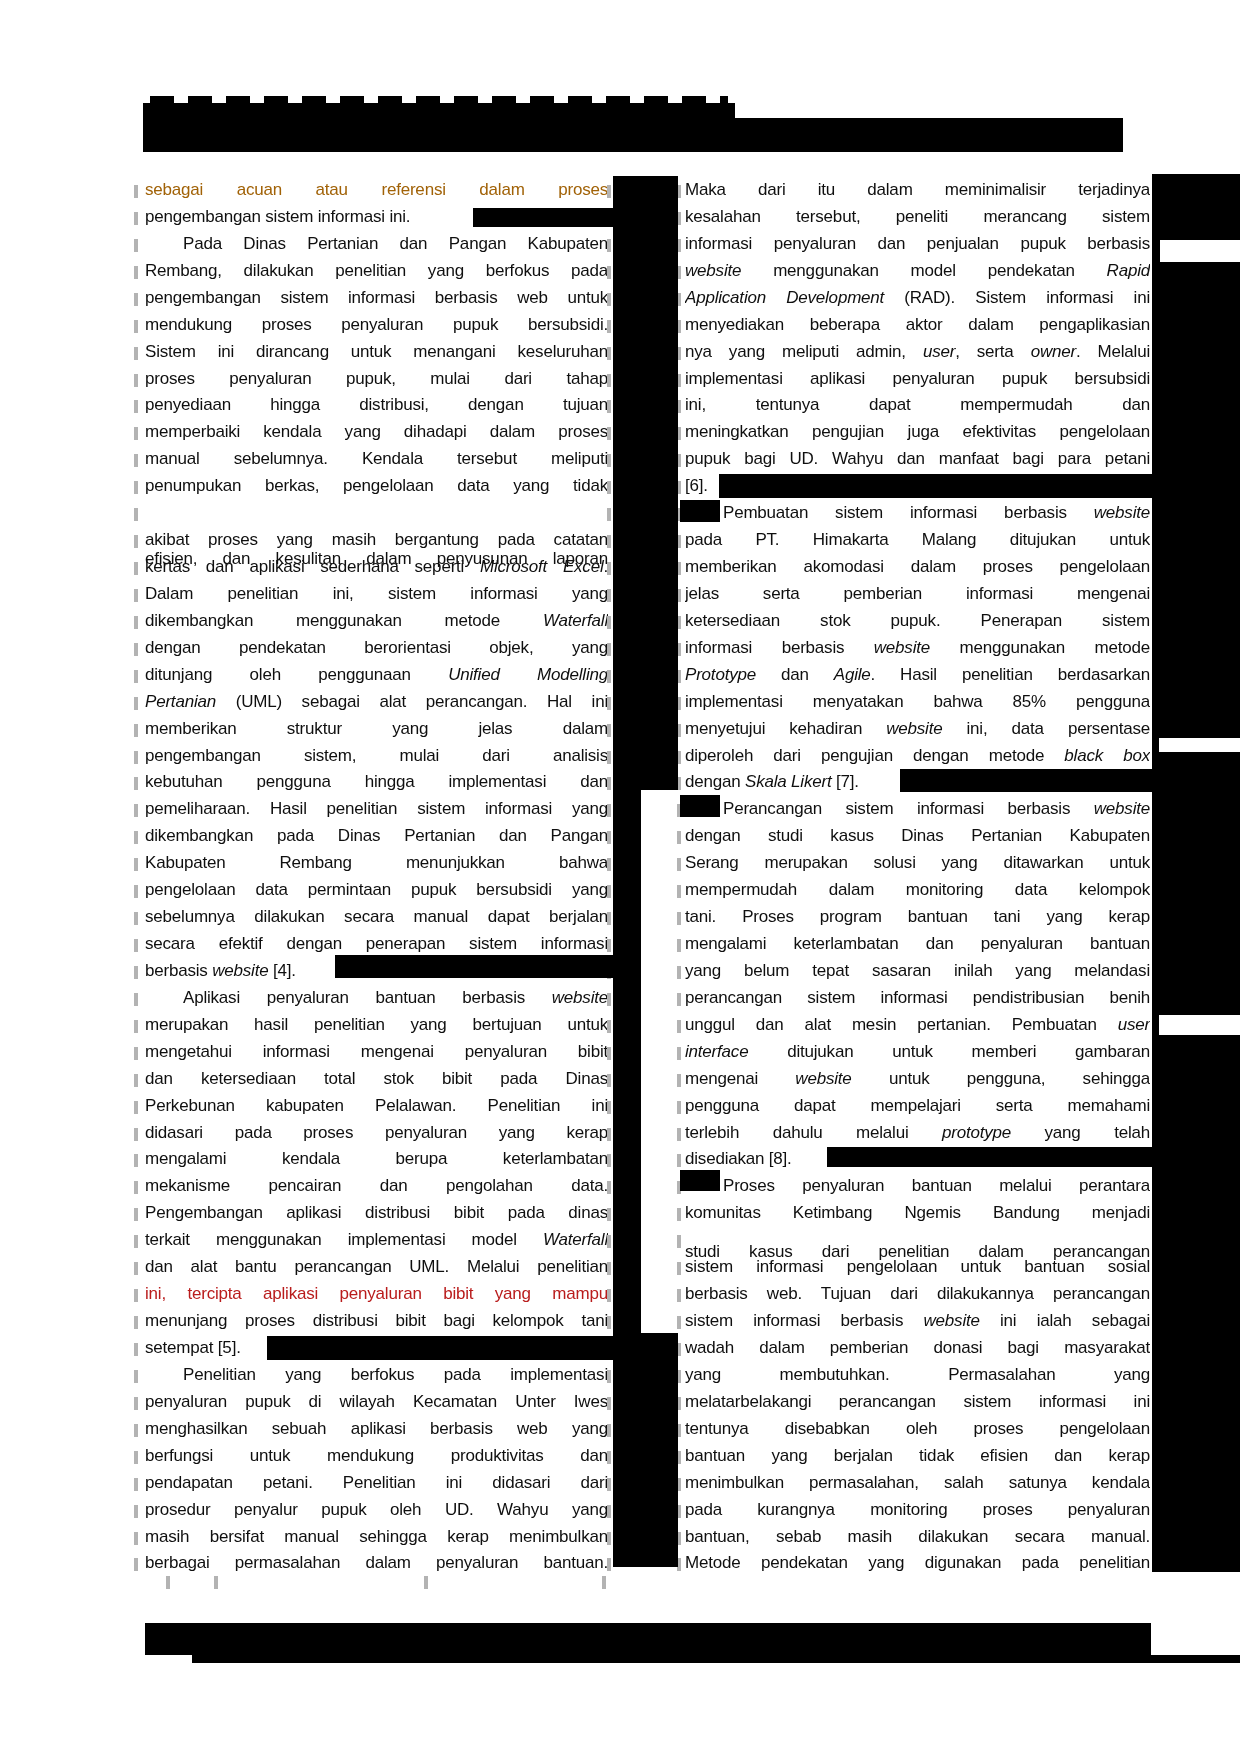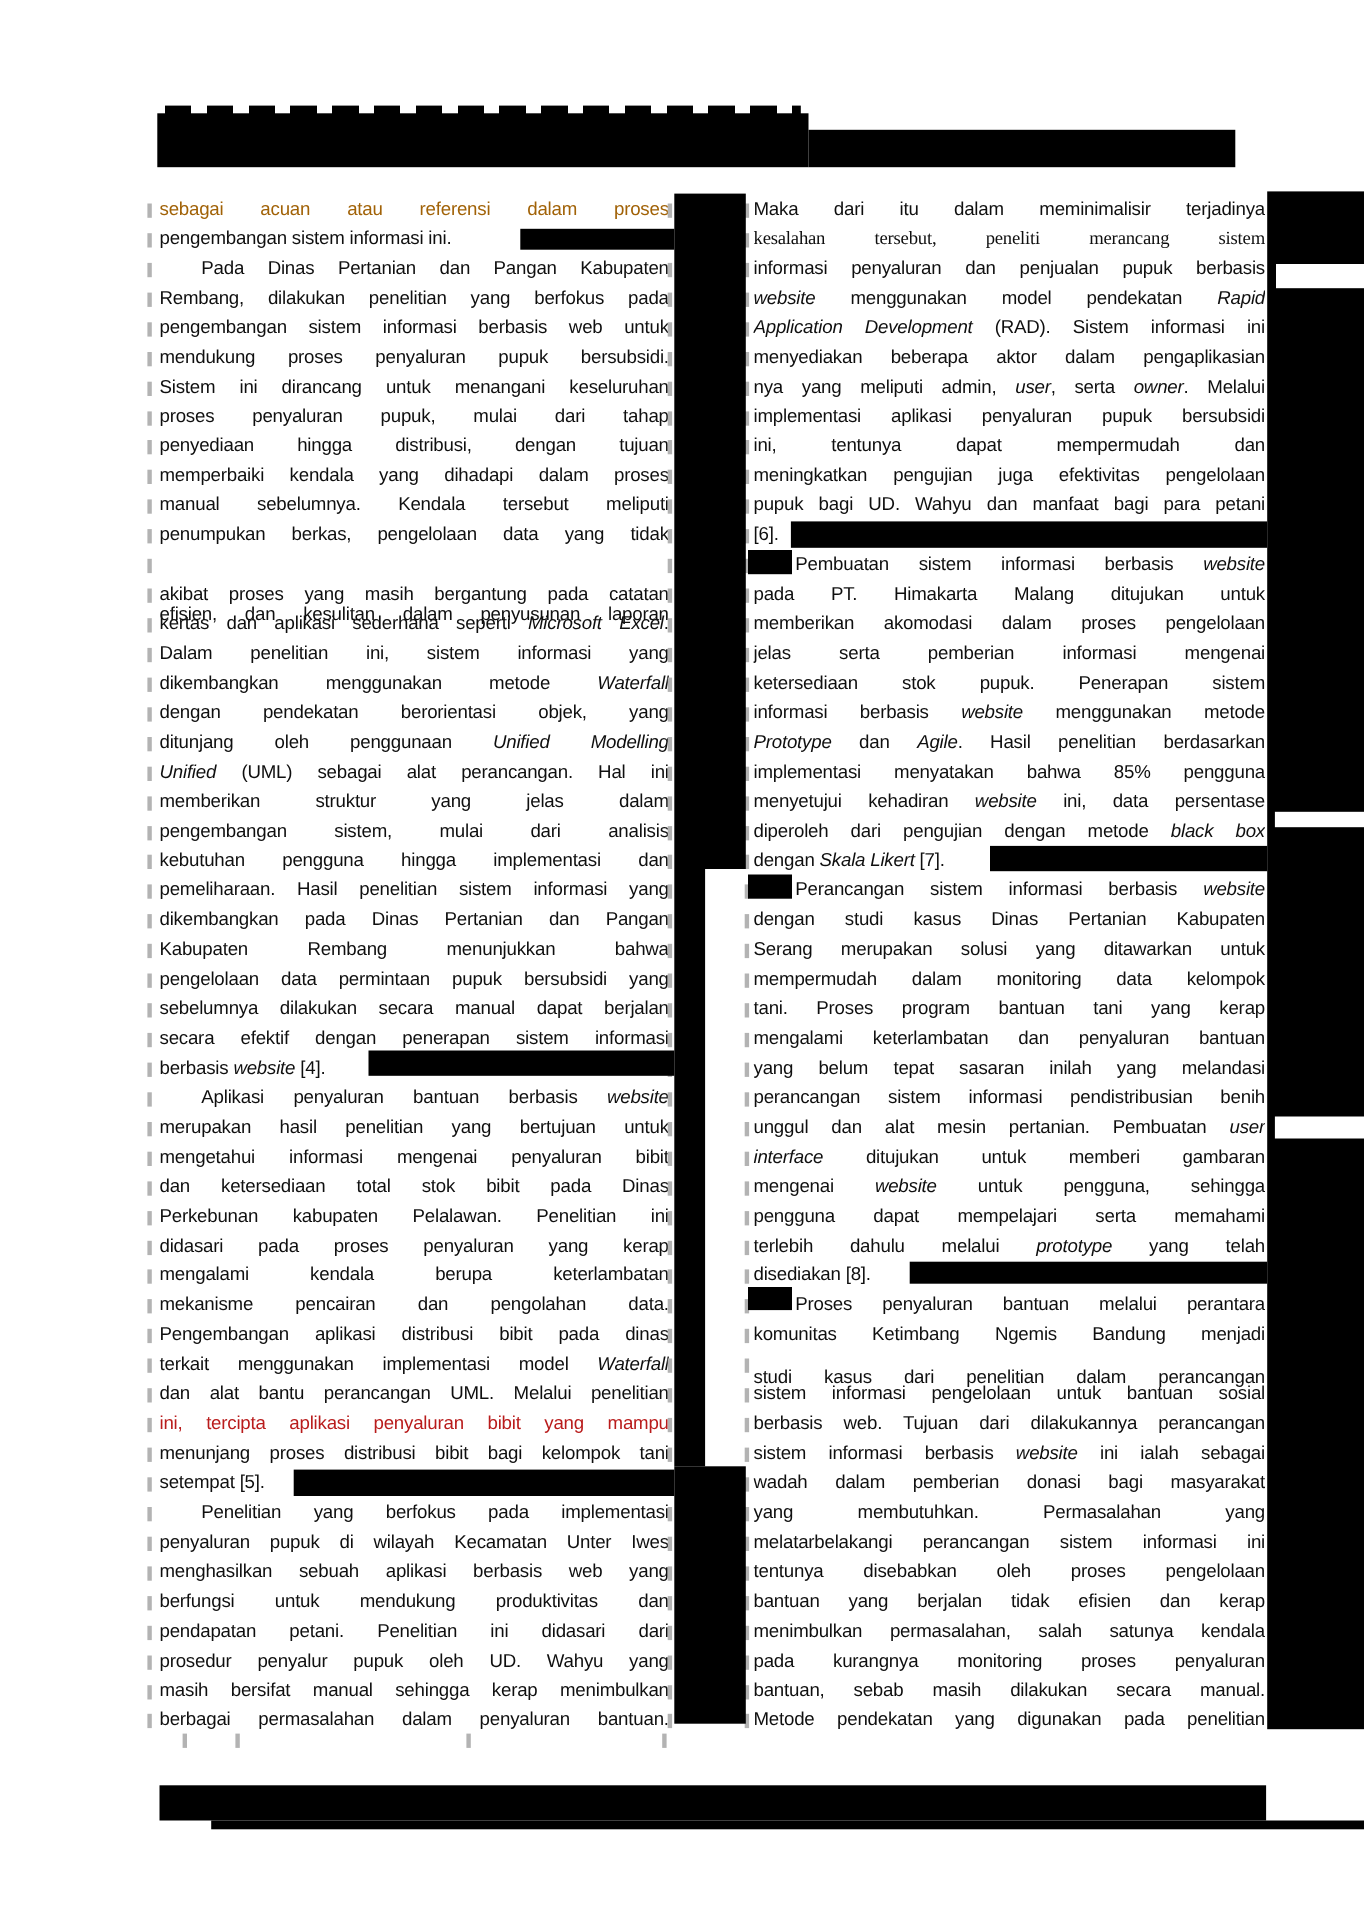--- a/index.html
+++ b/index.html
@@ -36,21 +36,21 @@
       <div class="tline" style="left: 145px; top: 419.37px; width: 463px; color: rgb(15, 15, 15);">memperbaiki kendala yang dihadapi dalam proses</div>
       <div class="tline" style="left: 145px; top: 446.3px; width: 463px; color: rgb(15, 15, 15);">manual sebelumnya. Kendala tersebut meliputi</div>
       <div class="tline" style="left: 145px; top: 473.23px; width: 463px; color: rgb(15, 15, 15);">penumpukan berkas, pengelolaan data yang tidak</div>
       <div class="tline" style="left: 145px; top: 522px; width: 463px; color: rgb(15, 15, 15); margin-top: 24px;">efisien, dan kesulitan dalam penyusunan laporan</div>
       <div class="tline" style="left: 145px; top: 527.09px; width: 463px; color: rgb(15, 15, 15);">akibat proses yang masih bergantung pada catatan</div>
       <div class="tline" style="left: 145px; top: 554.02px; width: 463px; color: rgb(15, 15, 15);">kertas dan aplikasi sederhana seperti <i>Microsoft Excel</i>.</div>
       <div class="tline" style="left: 145px; top: 580.95px; width: 463px; color: rgb(15, 15, 15);">Dalam penelitian ini, sistem informasi yang</div>
       <div class="tline" style="left: 145px; top: 607.88px; width: 463px; color: rgb(15, 15, 15);">dikembangkan menggunakan metode <i>Waterfall</i></div>
       <div class="tline" style="left: 145px; top: 634.81px; width: 463px; color: rgb(15, 15, 15);">dengan pendekatan berorientasi objek, yang</div>
       <div class="tline" style="left: 145px; top: 661.74px; width: 463px; color: rgb(15, 15, 15);">ditunjang oleh penggunaan <i>Unified Modelling</i></div>
-      <div class="tline" style="left: 145px; top: 688.67px; width: 463px; color: rgb(15, 15, 15);"><i>Unified</i> (UML) sebagai alat perancangan. Hal ini</div>
+      <div class="tline" style="left: 145px; top: 688.67px; width: 463px; color: rgb(15, 15, 15);"><i>Pertanian</i> (UML) sebagai alat perancangan. Hal ini</div>
       <div class="tline" style="left: 145px; top: 715.6px; width: 463px; color: rgb(15, 15, 15);">memberikan struktur yang jelas dalam</div>
       <div class="tline" style="left: 145px; top: 742.53px; width: 463px; color: rgb(15, 15, 15);">pengembangan sistem, mulai dari analisis</div>
       <div class="tline" style="left: 145px; top: 769.46px; width: 463px; color: rgb(15, 15, 15);">kebutuhan pengguna hingga implementasi dan</div>
       <div class="tline" style="left: 145px; top: 796.39px; width: 463px; color: rgb(15, 15, 15);">pemeliharaan. Hasil penelitian sistem informasi yang</div>
       <div class="tline" style="left: 145px; top: 823.32px; width: 463px; color: rgb(15, 15, 15);">dikembangkan pada Dinas Pertanian dan Pangan</div>
       <div class="tline" style="left: 145px; top: 850.25px; width: 463px; color: rgb(15, 15, 15);">Kabupaten Rembang menunjukkan bahwa</div>
       <div class="tline" style="left: 145px; top: 877.18px; width: 463px; color: rgb(15, 15, 15);">pengelolaan data permintaan pupuk bersubsidi yang</div>
       <div class="tline" style="left: 145px; top: 904.11px; width: 463px; color: rgb(15, 15, 15);">sebelumnya dilakukan secara manual dapat berjalan</div>
       <div class="tline" style="left: 145px; top: 931.04px; width: 463px; color: rgb(15, 15, 15);">secara efektif dengan penerapan sistem informasi</div>
       <div class="tline lastline" style="left: 145px; top: 957.97px; width: 463px; color: rgb(15, 15, 15);">berbasis <i>website</i> [4].</div>
@@ -72,21 +72,21 @@
       <div class="tline" style="left: 145px; top: 1388.85px; width: 463px; color: rgb(15, 15, 15);">penyaluran pupuk di wilayah Kecamatan Unter Iwes</div>
       <div class="tline" style="left: 145px; top: 1415.78px; width: 463px; color: rgb(15, 15, 15);">menghasilkan sebuah aplikasi berbasis web yang</div>
       <div class="tline" style="left: 145px; top: 1442.71px; width: 463px; color: rgb(15, 15, 15);">berfungsi untuk mendukung produktivitas dan</div>
       <div class="tline" style="left: 145px; top: 1469.64px; width: 463px; color: rgb(15, 15, 15);">pendapatan petani. Penelitian ini didasari dari</div>
       <div class="tline" style="left: 145px; top: 1496.57px; width: 463px; color: rgb(15, 15, 15);">prosedur penyalur pupuk oleh UD. Wahyu yang</div>
       <div class="tline" style="left: 145px; top: 1523.5px; width: 463px; color: rgb(15, 15, 15);">masih bersifat manual sehingga kerap menimbulkan</div>
       <div class="tline" style="left: 145px; top: 1550.43px; width: 463px; color: rgb(15, 15, 15);">berbagai permasalahan dalam penyaluran bantuan.</div>
     </div>
   <div id="col-right">
       <div class="tline" style="left: 685px; top: 177px; width: 465px; color: rgb(15, 15, 15);">Maka dari itu dalam meminimalisir terjadinya</div>
-      <div class="tline" style="left: 685px; top: 203.93px; width: 465px; color: rgb(15, 15, 15); font-family: Liberation Serif, serif;">kesalahan tersebut, peneliti merancang sistem</div>
+      <div class="tline" style="left: 685px; top: 203.93px; width: 465px; color: rgb(15, 15, 15);">kesalahan tersebut, peneliti merancang sistem</div>
       <div class="tline" style="left: 685px; top: 230.86px; width: 465px; color: rgb(15, 15, 15);">informasi penyaluran dan penjualan pupuk berbasis</div>
       <div class="tline" style="left: 685px; top: 257.79px; width: 465px; color: rgb(15, 15, 15);"><i>website</i> menggunakan model pendekatan <i>Rapid</i></div>
       <div class="tline" style="left: 685px; top: 284.72px; width: 465px; color: rgb(15, 15, 15);"><i>Application Development</i> (RAD). Sistem informasi ini</div>
       <div class="tline" style="left: 685px; top: 311.65px; width: 465px; color: rgb(15, 15, 15);">menyediakan beberapa aktor dalam pengaplikasian</div>
       <div class="tline" style="left: 685px; top: 338.58px; width: 465px; color: rgb(15, 15, 15);">nya yang meliputi admin, <i>user</i>, serta <i>owner</i>. Melalui</div>
       <div class="tline" style="left: 685px; top: 365.51px; width: 465px; color: rgb(15, 15, 15);">implementasi aplikasi penyaluran pupuk bersubsidi</div>
       <div class="tline" style="left: 685px; top: 392.44px; width: 465px; color: rgb(15, 15, 15);">ini, tentunya dapat mempermudah dan</div>
       <div class="tline" style="left: 685px; top: 419.37px; width: 465px; color: rgb(15, 15, 15);">meningkatkan pengujian juga efektivitas pengelolaan</div>
       <div class="tline" style="left: 685px; top: 446.3px; width: 465px; color: rgb(15, 15, 15);">pupuk bagi UD. Wahyu dan manfaat bagi para petani</div>
       <div class="tline lastline" style="left: 685px; top: 473.23px; width: 465px; color: rgb(15, 15, 15);">[6].</div>

